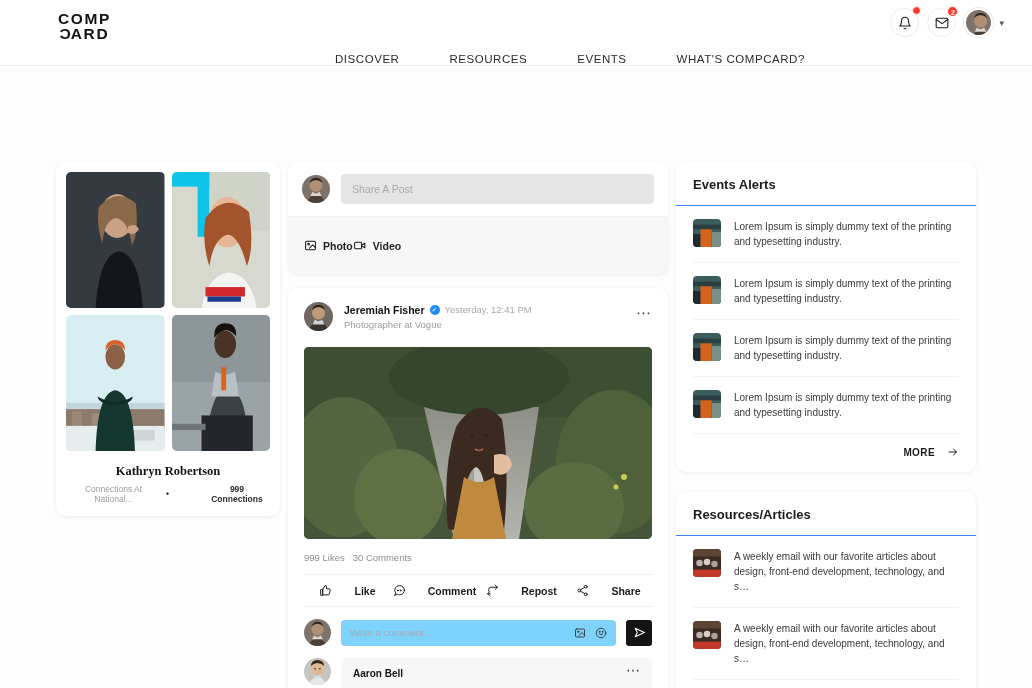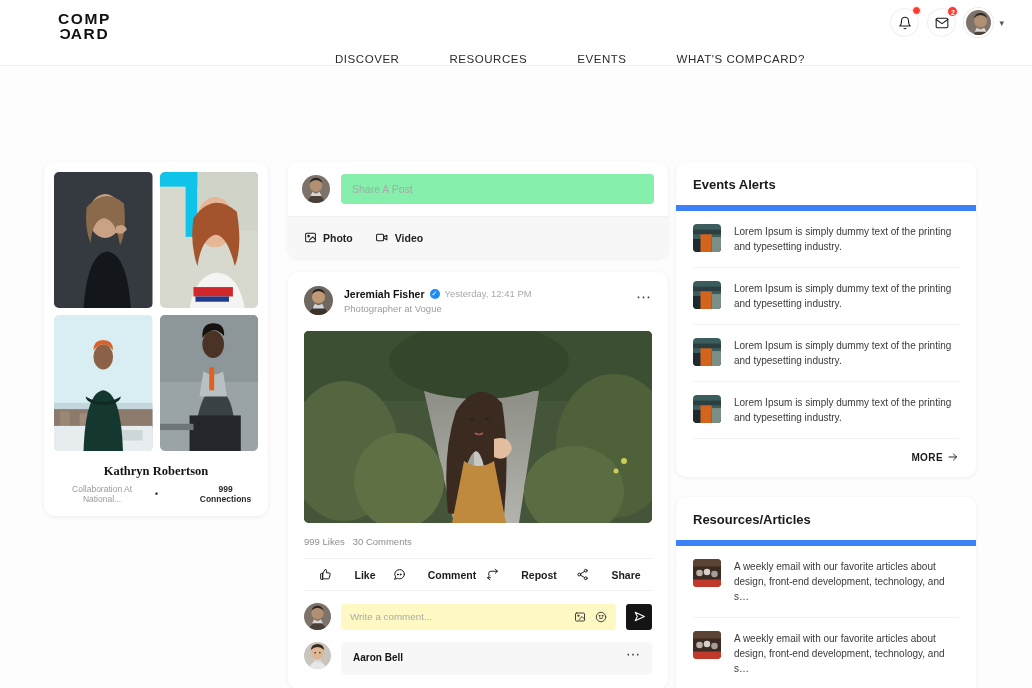--- a/index.html
+++ b/index.html
@@ -105,21 +105,21 @@
   }
   .card {
     background: #fff;
     border-radius: 10px;
     box-shadow: 0 1px 4px rgba(0,0,0,0.07);
   }
 
   
   .left {
     position: absolute;
-    left: 44px; top: 96px;
+    left: 56px; top: 96px;
     width: 224px;
     padding: 10px 10px 12px 10px;
   }
   .grid4 {
     display: grid;
     grid-template-columns: 1fr 1fr;
     gap: 7px;
   }
   .thumb {
     width: 100%;
@@ -156,32 +156,32 @@
   .composer { overflow: hidden; }
   .composer-top {
     display: flex; align-items: center; gap: 11px;
     padding: 12px 14px 12px 14px;
   }
   .av { border-radius: 50%; overflow: hidden; flex: none; }
   .av svg { display:block; }
   .share-input {
     flex: 1;
     height: 30px;
-    background: #86efac;
+    background: #e5e5e5;
     border: none;
     border-radius: 4px;
     padding: 0 11px;
     font-family: "Liberation Sans", sans-serif;
     font-size: 10.5px;
     color: #555;
   }
   .share-input::placeholder { color: #a8a8a8; }
   .composer-bottom {
-    display: flex; align-items: center; gap: 22px;
-    padding: 14px 16px;
+    display: flex; align-items: center; 
+    padding: 22px 16px;
     background: #f7f7f7;
     border-top: 1px solid #f0f0f0;
   }
   .mediabtn {
     display: flex; align-items: center; gap: 6px;
     font-size: 10.5px; font-weight: 600; color: #1f1f1f;
     cursor: pointer;
   }
 
   .post { margin-top: 14px; padding: 14px 16px 0 16px; overflow: hidden; }
@@ -235,21 +235,21 @@
     gap: 22px;
     font-size: 10.5px; font-weight: 600; color: #1c1c1c;
     cursor: pointer;
   }
   .commentbar {
     display: flex; align-items: center; gap: 10px;
     padding: 12px 0 12px 0;
   }
   .cinput-wrap {
     flex: 1; height: 26px;
-    background: #fef9c3; border-radius: 4px;
+    background: #7dd3fc; border-radius: 4px;
     display: flex; align-items: center;
     padding: 0 9px;
   }
   .cinput {
     flex: 1; border: none; background: transparent;
     font-family: "Liberation Sans", sans-serif;
     font-size: 9.8px; color: #555; outline: none;
   }
   .cinput::placeholder { color: #aaa; }
   .cicons { display: flex; gap: 9px; align-items: center; }
@@ -276,42 +276,42 @@
     font-size: 14px; letter-spacing: 1px; color: #3a3a3a;
     cursor: pointer; line-height: 6px;
   }
 
   
   .right { position: absolute; left: 676px; top: 96px; width: 300px; }
   .panel { overflow: hidden; }
   .panel + .panel { margin-top: 20px; }
   .panel-head {
     padding: 15px 17px 13px 17px;
-    border-bottom: 6px solid #3b82f6;
+    border-bottom: 1px solid #3b82f6;
     font-size: 13px;
     font-weight: 600;
     color: #1a1a1a;
   }
   .panel-list { padding: 0 17px; }
   .prow {
     display: flex; gap: 13px; align-items: flex-start;
     padding: 13px 0;
     border-bottom: 1px solid #f2f2f2;
     cursor: pointer;
   }
   .prow:last-child { border-bottom: 1px solid #f2f2f2; }
   .pthumb {
     width: 28px; height: 28px; border-radius: 4px;
     overflow: hidden; flex: none;
   }
   .pthumb svg { display:block; width:100%; height:100%; }
   .ptxt { font-size: 10px; line-height: 15px; color: #3a3a3a; }
   .more {
     display: flex; align-items: center; justify-content: flex-end;
-    gap: 4px;
+    gap: 12px;
     padding: 12px 17px 14px 17px;
     font-size: 10px; font-weight: 600;
     letter-spacing: 0.4px;
     color: #1a1a1a;
     cursor: pointer;
   }
 </style>
 </head>
 <body>
 
@@ -416,21 +416,21 @@
           <path d="M44 54 q10 6 20 0 l4 24 h-28z" fill="#b9c0c3"></path>
           <rect x="50" y="50" width="5" height="22" fill="#e0601f"></rect>
           <rect x="30" y="96" width="52" height="34" fill="#23262a"></rect>
           <rect x="0" y="104" width="34" height="6" fill="#6e7679"></rect>
         </svg>
       </div>
     </div>
 
     <div class="profname">Kathryn Robertson</div>
     <div class="profmeta">
-      <span>Collaboration At National...</span>
+      <span>Connections At National...</span>
       <span class="sep">•</span>
       <span class="conn">999 Connections</span>
     </div>
   </aside>
 
   <main class="center">
 
     <section class="card composer">
       <div class="composer-top">
         <div class="av">

